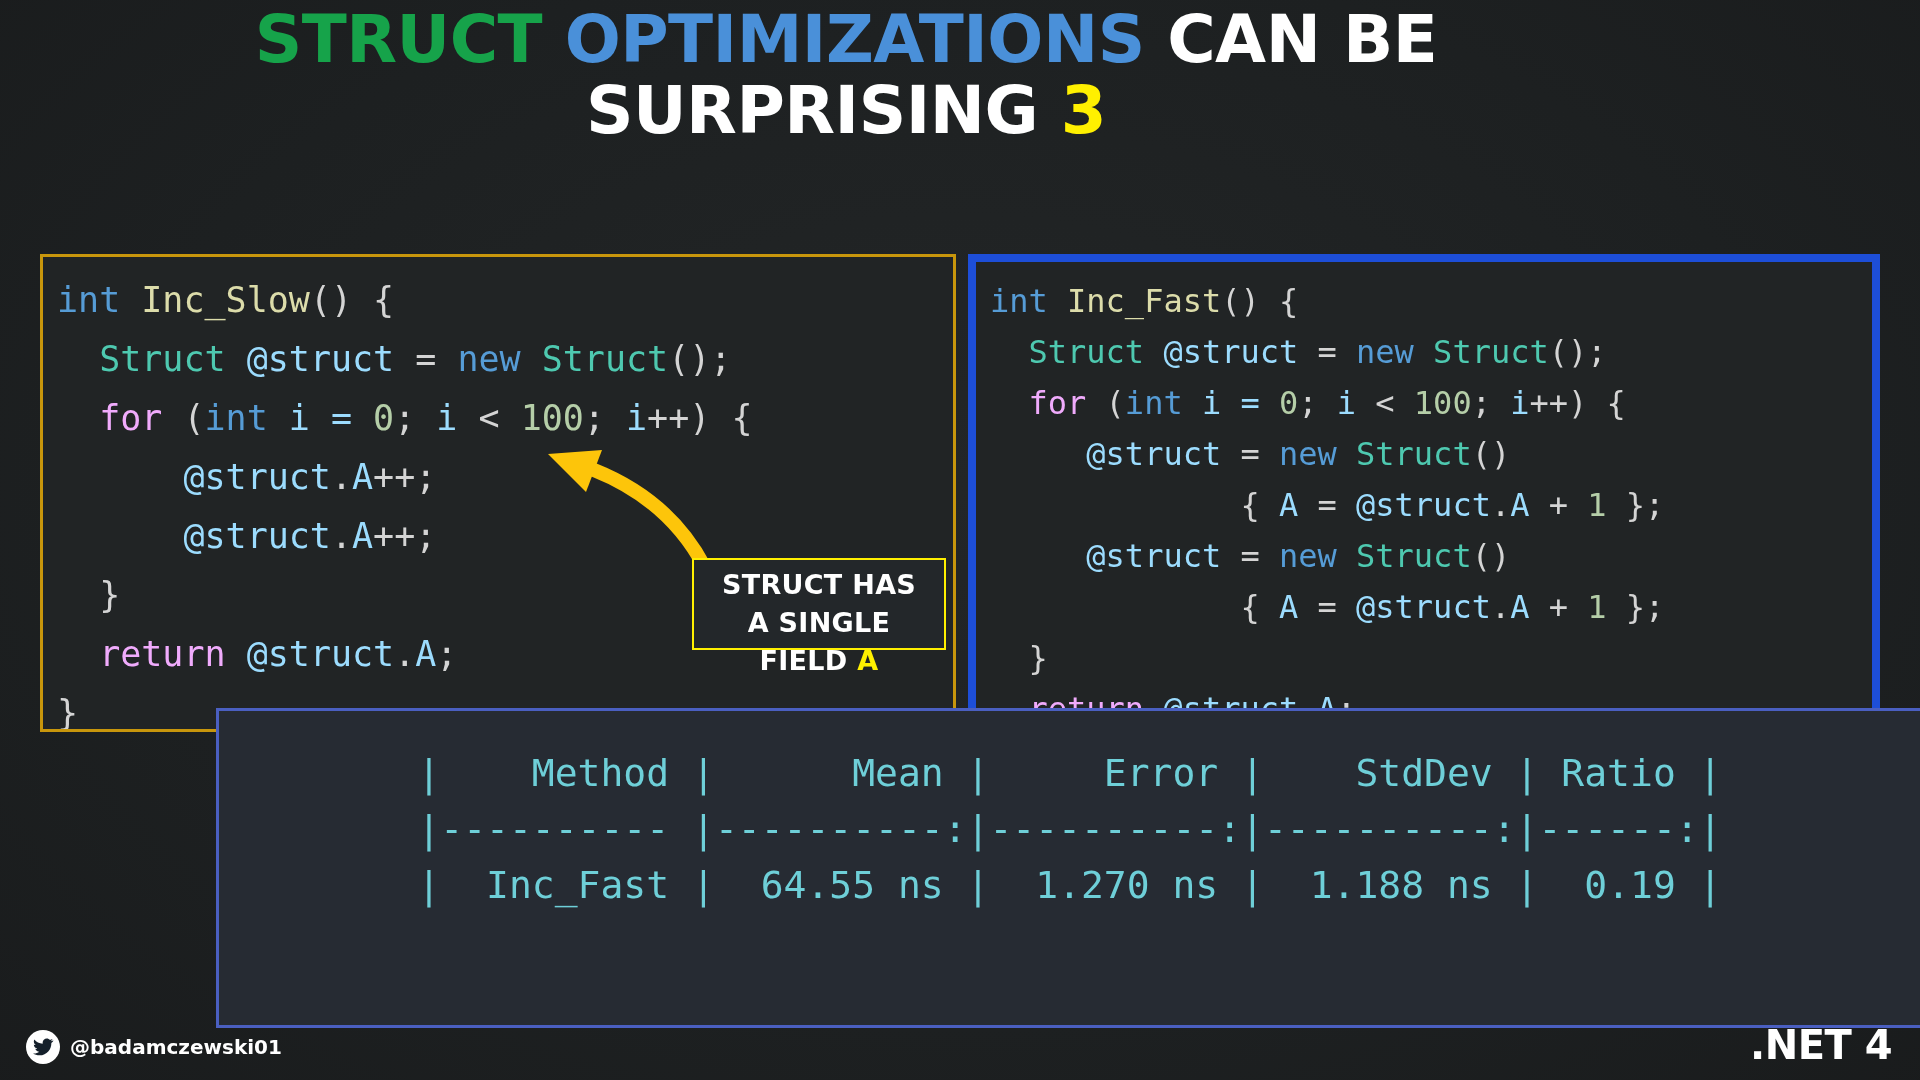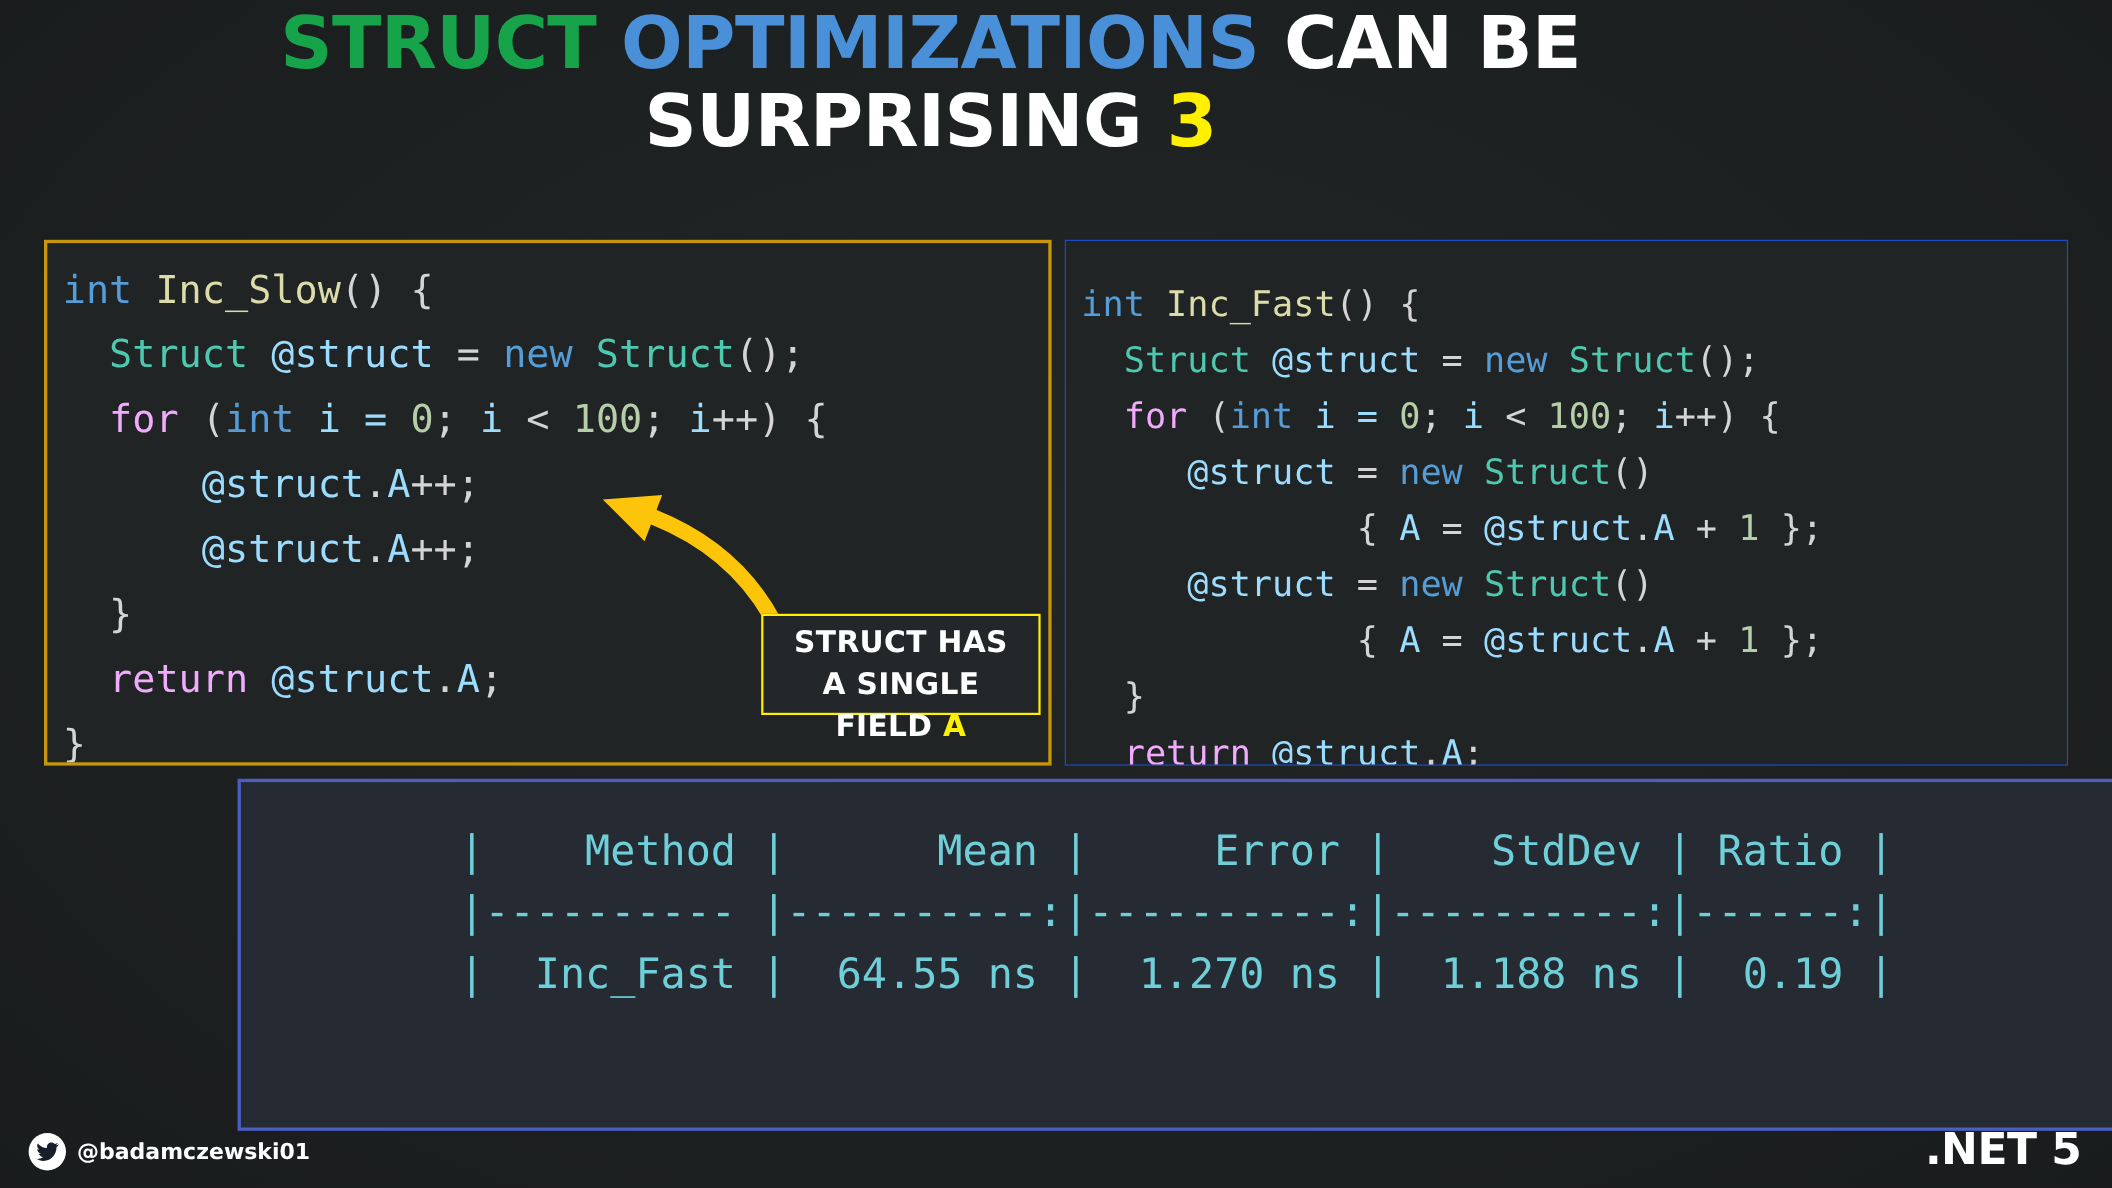--- a/index.html
+++ b/index.html
@@ -37,38 +37,39 @@
   .t-yellow{ color: #fff000; }
 
   
   .codepanel {
     position: absolute;
     background: #212425;
     box-sizing: border-box;
     font-family: "DejaVu Sans Mono", monospace;
     white-space: pre;
     overflow: hidden;
+    margin-top: 36px;
   }
   #code-left {
     left: 40px;
     top: 218px;
     width: 916px;
     height: 478px;
     border: 3px solid #c8960c;
     padding: 14px 0 0 14px;
     font-size: 35px;
     line-height: 59px;
   }
   #code-right {
     left: 968px;
     top: 218px;
     width: 912px;
     height: 478px;
-    border: 1px solid #1d4ed8;
-    padding: 32px 0 0 14px;
+    border: 8px solid #1d4ed8;
+    padding: 14px 0 0 14px;
     font-size: 32px;
     line-height: 51px;
   }
   .k-type   { color: #569cd6; }  
   .k-fn     { color: #dcdcaa; }  
   .k-class  { color: #4ec9b0; }  
   .k-var    { color: #9cdcfe; }  
   .k-kw     { color: #f0abfc; }  
   .k-new    { color: #569cd6; }  
   .k-num    { color: #b5cea8; }  
@@ -178,13 +179,13 @@
 
 <div id="twitter-handle">
   <span id="twitter-icon">
     <svg width="22" height="22" viewBox="0 0 24 24" aria-hidden="true">
         <path fill="#15202b" d="M23 4.9c-.8.4-1.7.6-2.6.8.9-.6 1.6-1.5 2-2.5-.9.5-1.9.9-2.9 1.1-.8-.9-2-1.5-3.3-1.5-2.5 0-4.6 2.1-4.6 4.6 0 .4 0 .7.1 1C7.9 8.2 4.7 6.4 2.6 3.8c-.4.7-.6 1.5-.6 2.3 0 1.6.8 3 2 3.8-.7 0-1.4-.2-2-.6v.1c0 2.2 1.6 4.1 3.7 4.5-.4.1-.8.2-1.2.2-.3 0-.6 0-.9-.1.6 1.8 2.3 3.1 4.3 3.2-1.6 1.2-3.6 2-5.7 2-.4 0-.7 0-1.1-.1 2 1.3 4.4 2 7 2 8.4 0 13-7 13-13v-.6c.9-.6 1.7-1.4 2.3-2.3z"></path>
       </svg>
   </span>
   <span>@badamczewski01</span>
 </div>
 
-<div id="dotnet-badge">.NET 5</div>
+<div id="dotnet-badge">.NET 4</div>
 
 </body></html>

